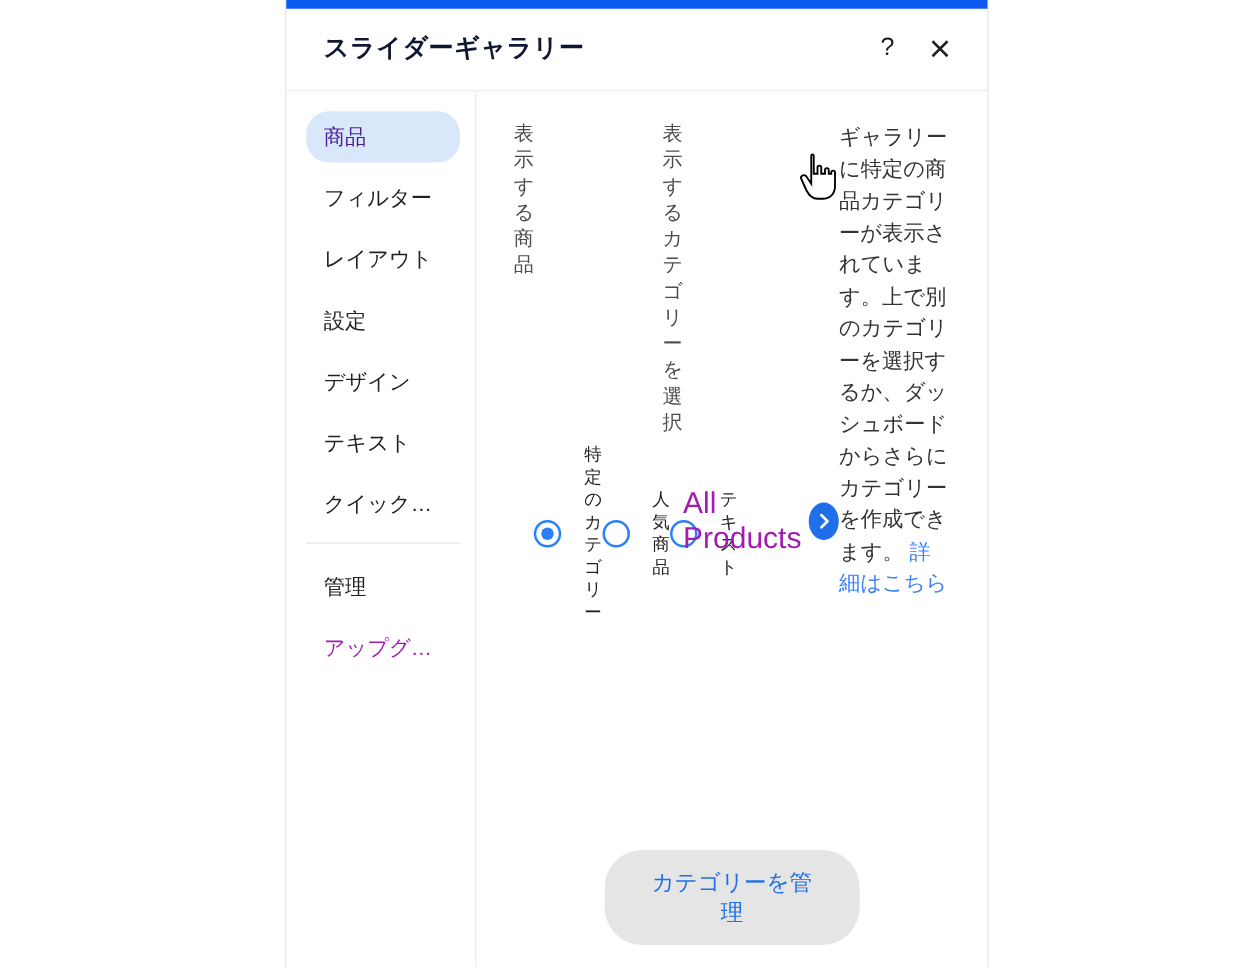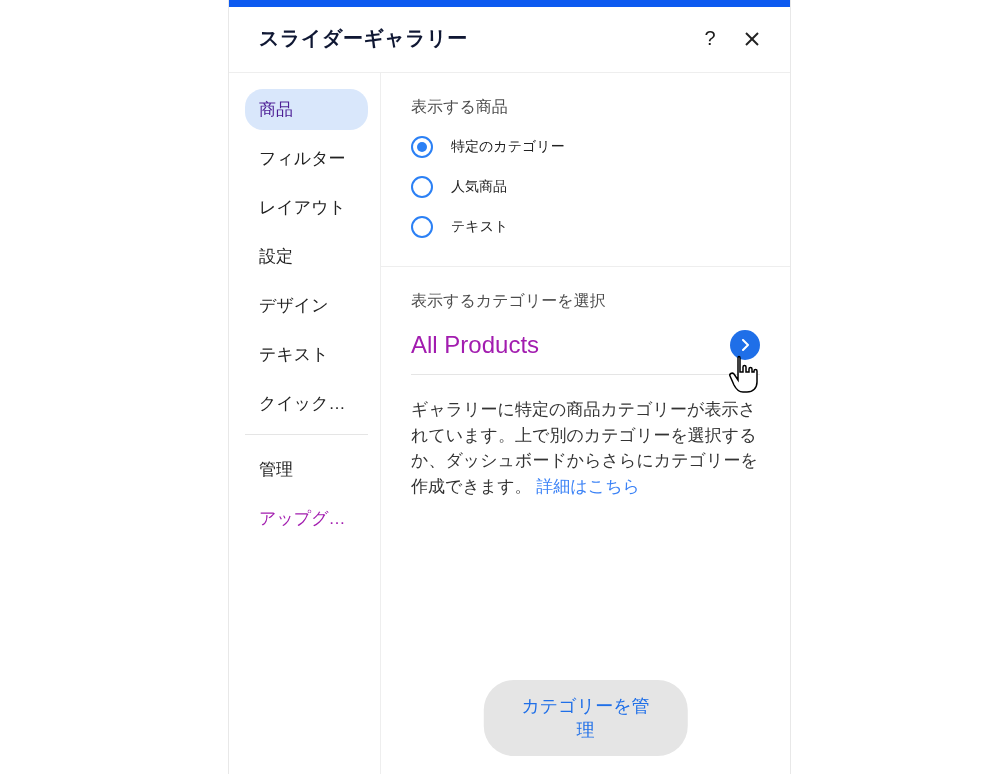--- a/index.html
+++ b/index.html
@@ -74,22 +74,22 @@
   .sidebar-item.upgrade { color: #a21caf; }
   .sidebar-divider {
     border: none;
     border-top: 1px solid #e5e5e5;
     margin: 10px 0 14px 0;
   }
   .main {
     flex: 1;
     padding: 24px 30px 0 30px;
     display: flex;
-    flex-direction: column;
     position: relative;
+    justify-content: flex-end;
   }
   .section-label {
     font-size: 16px;
     color: #4d4d4d;
     margin-bottom: 18px;
   }
   .radio-row {
     display: flex;
     align-items: center;
     margin-bottom: 18px;

